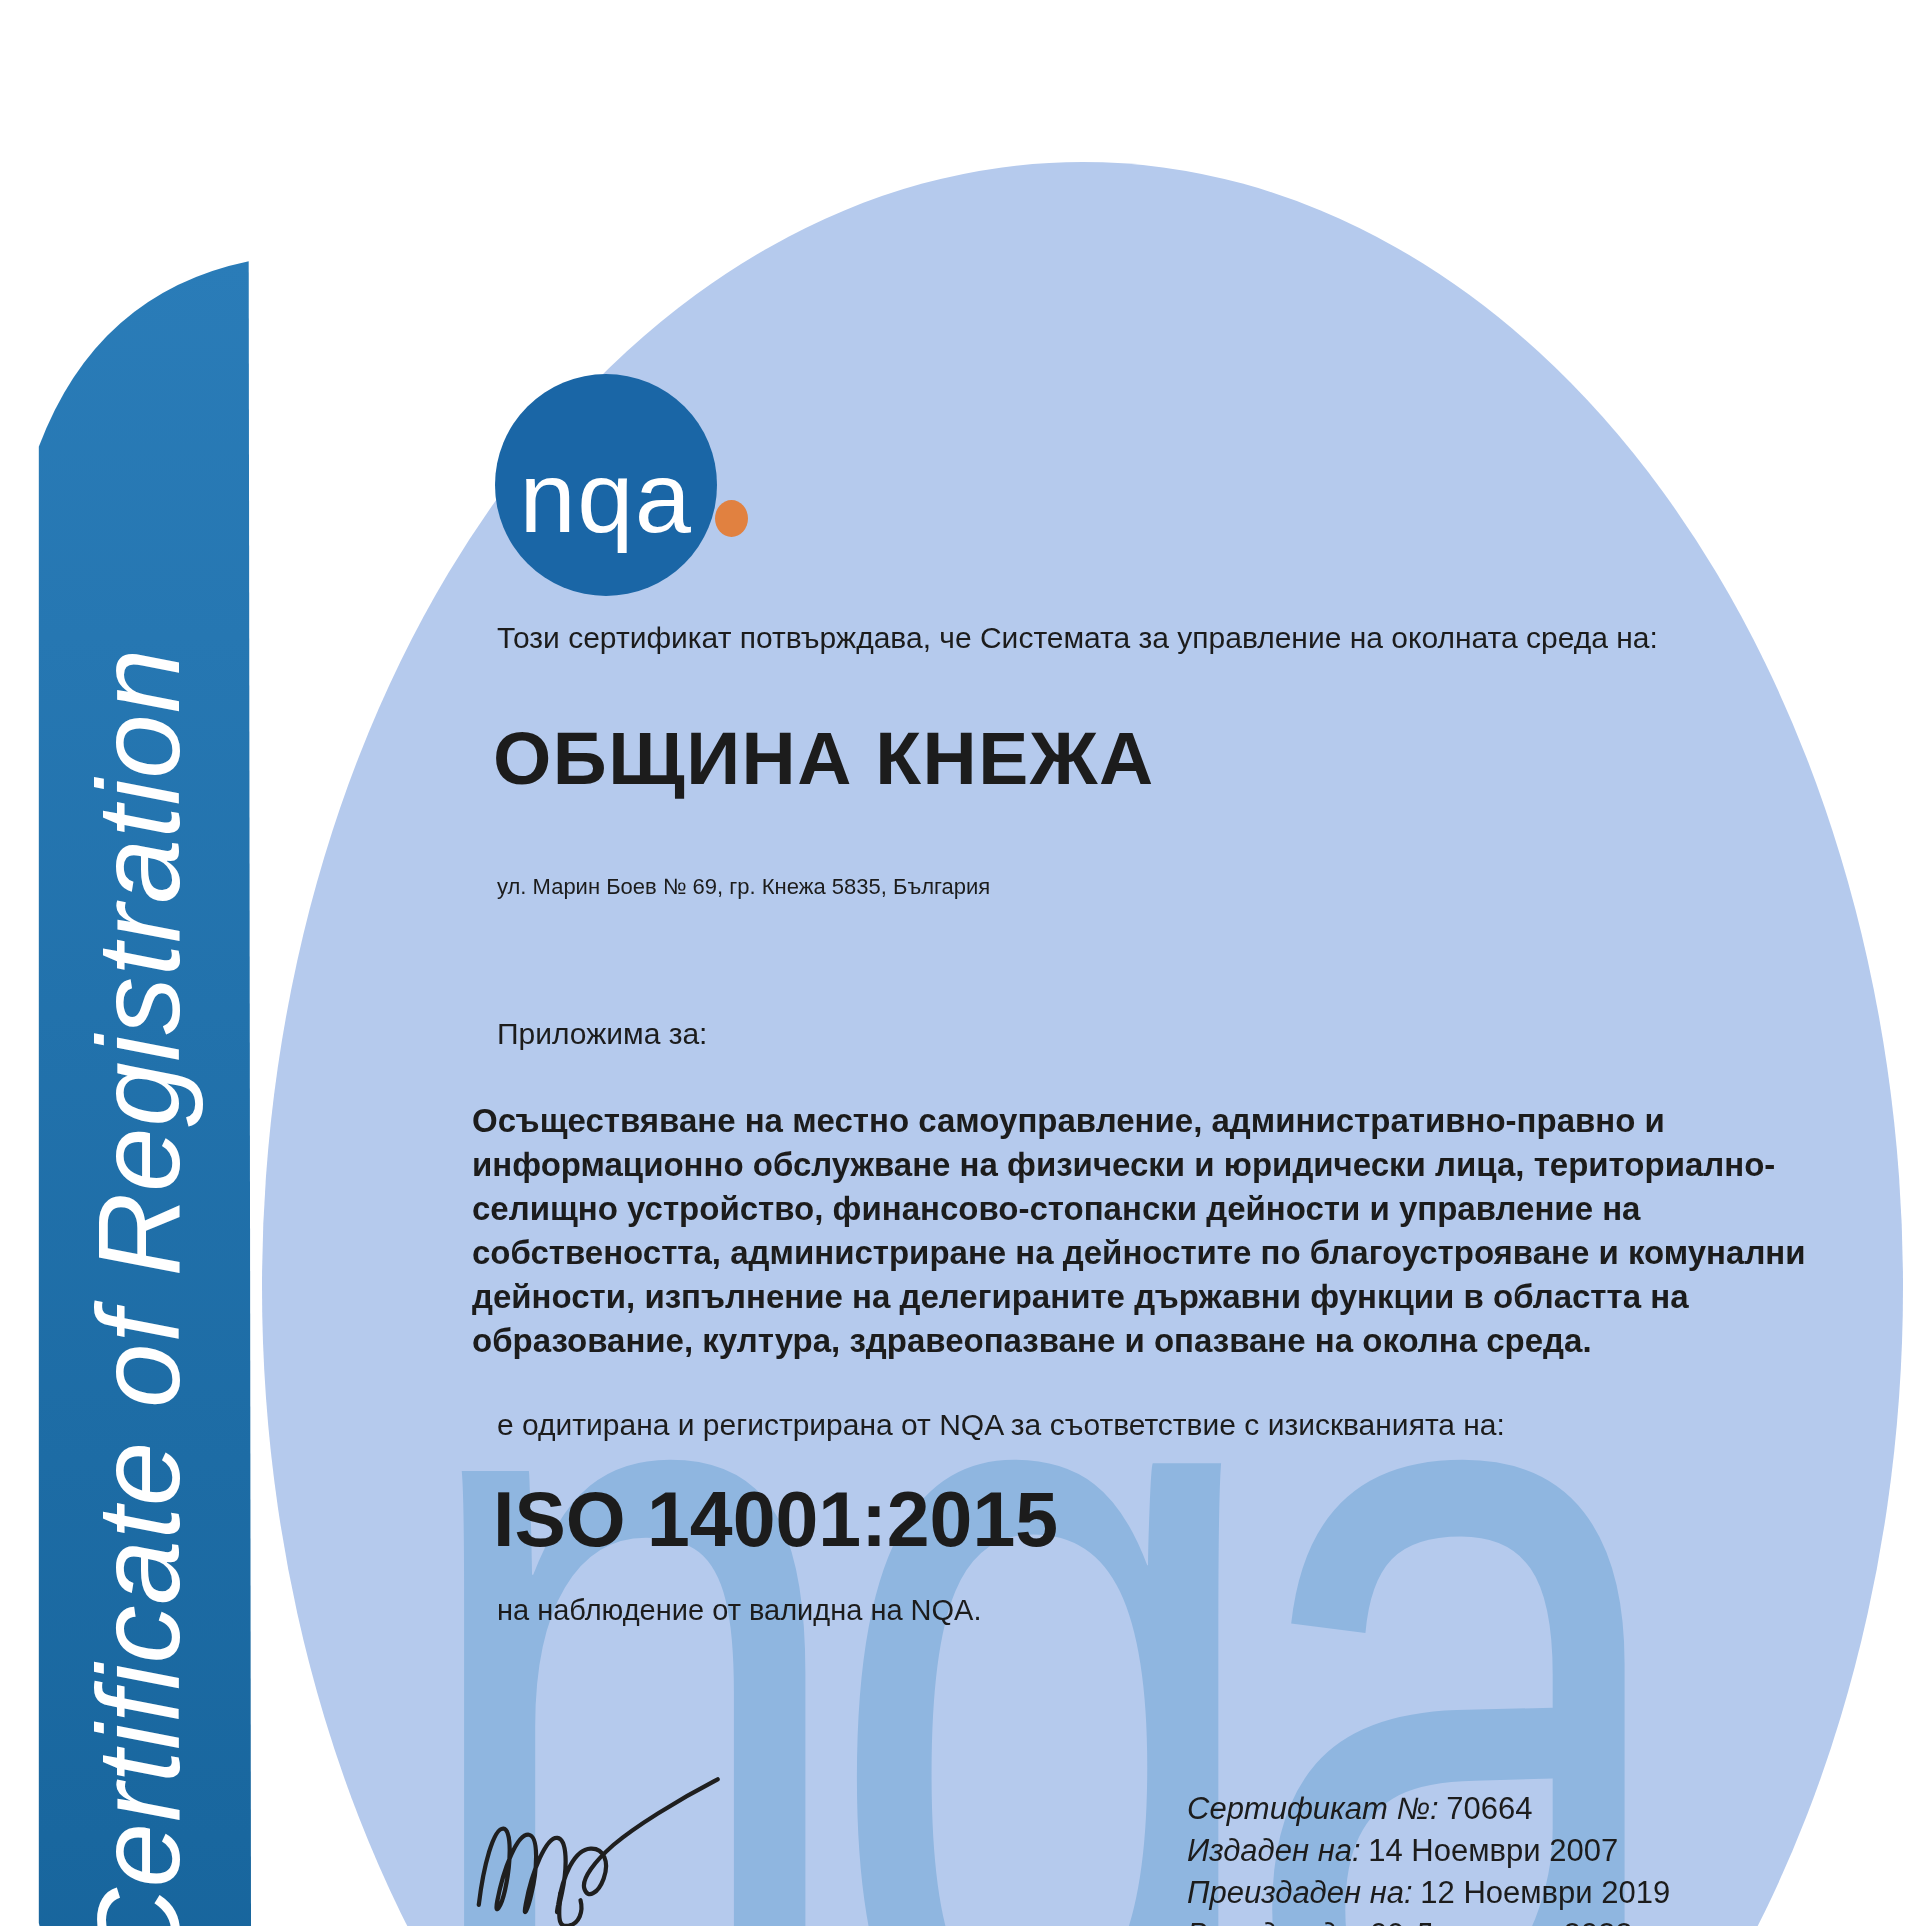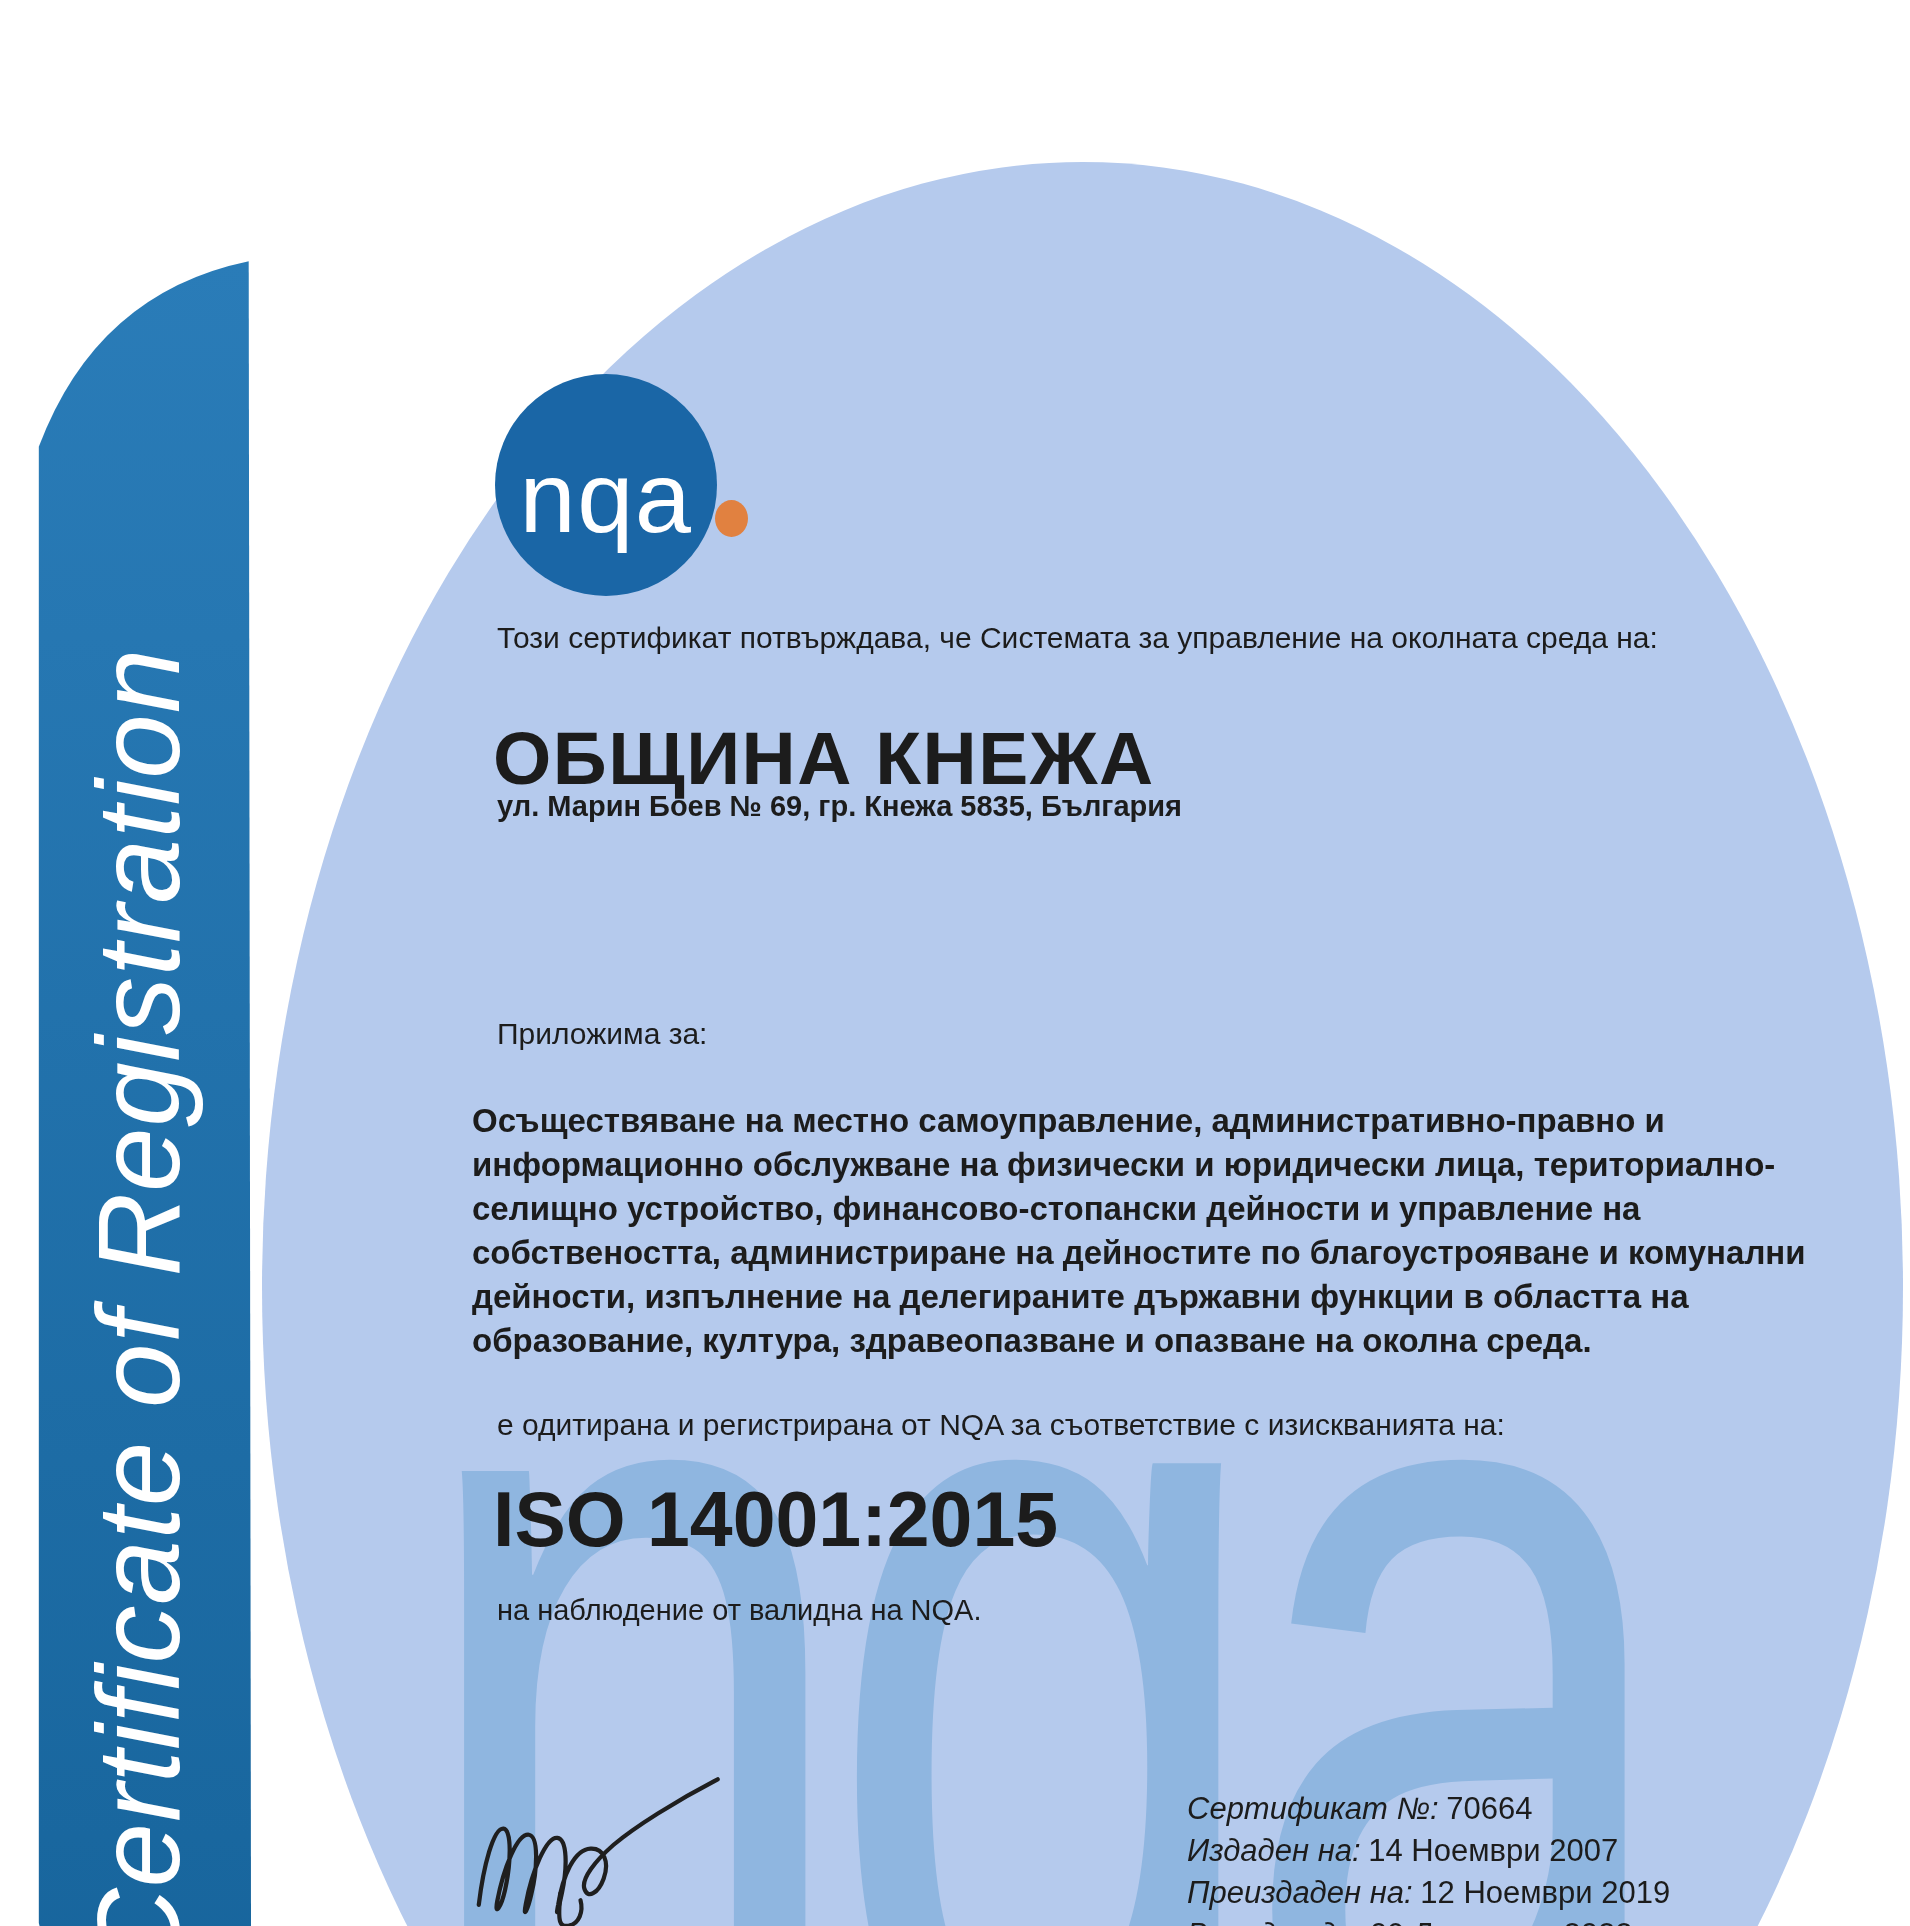--- a/index.html
+++ b/index.html
@@ -24,21 +24,21 @@
   .nqa-logo{position:absolute;left:495px;top:374px;width:222px;height:222px;border-radius:50%;
             background:#1a66a6;display:flex;align-items:center;justify-content:center;}
   .nqa-text{font-size:101px;color:#ffffff;margin-top:25px;letter-spacing:1.5px;}
   .nqa-dot{position:absolute;left:715px;top:500px;width:33px;height:37px;border-radius:50%;
            background:#e18140;}
 
   
   .blk{position:absolute;white-space:nowrap;}
   .intro{left:497px;top:621px;font-size:30px;}
   .org-name{left:493px;top:715px;font-size:75px;font-weight:bold;letter-spacing:1.5px;text-align:right;}
-  .org-address{left:497px;top:790px;font-size:29px;font-weight:bold;}
+  .org-address{left:497px;top:874px;font-size:22px;}
   .applicable{left:497px;top:1017px;font-size:30px;}
   .scope{left:472px;top:1099px;font-size:33px;font-weight:bold;line-height:44px;}
   .audited{left:497px;top:1408px;font-size:30px;}
   .standard{left:493px;top:1475px;font-size:77px;font-weight:bold;}
   .validity{left:497px;top:1590px;font-size:29px;line-height:40px;}
   .signature-svg{position:absolute;left:468px;top:1766px;width:262px;height:166px;}
   .details{left:1187px;top:1788px;font-size:31px;line-height:42px;}
   .details .lbl{margin-right:7.7px;font-style:italic;}
 </style>
 </head>

